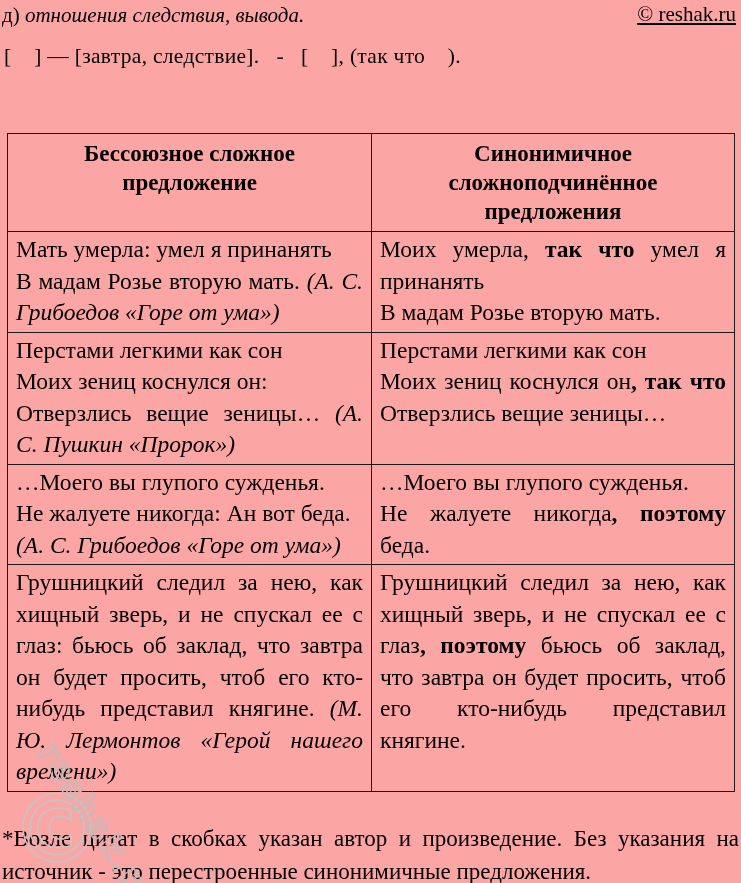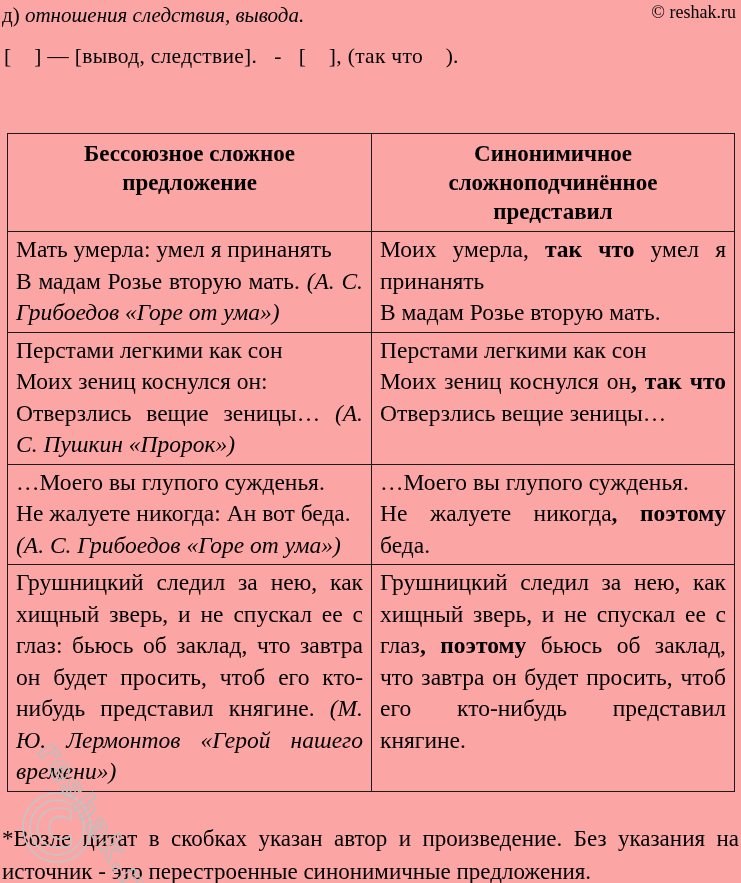--- a/index.html
+++ b/index.html
@@ -3,21 +3,21 @@
 <meta charset="utf-8">
 <style>
   html,body{margin:0;padding:0;background:#fff;}
   #page{position:relative;width:741px;height:883px;background:#fca5a5;overflow:hidden;
         font-family:"Liberation Serif","DejaVu Serif",serif;color:#000;}
   .abs{position:absolute;}
 
   
   #heading{top:3px;left:2px;font-size:21px;z-index:1;}
   #heading .it{font-style:italic;}
-  #site-credit{top:2px;right:5px;font-size:18px;z-index:1;}
+  #site-credit{top:2px;right:5px;font-size:21px;z-index:1;text-decoration:underline;}
   #schema{top:44px;left:4px;font-size:21.5px;white-space:pre;letter-spacing:.3px;z-index:1;}
 
   
   #cmp-table{top:133px;left:7px;width:727px;border-collapse:collapse;table-layout:fixed;z-index:1;border-radius:27px;}
   #cmp-table col.c1{width:364px;} #cmp-table col.c2{width:363px;}
   #cmp-table th,#cmp-table td{border:1.5px solid #1b1b1b;vertical-align:top;}
   #cmp-table th{font-size:23px;font-weight:bold;text-align:center;line-height:29px;
                 padding:5px 6px;white-space:pre-line;}
   #cmp-table td{font-size:23.5px;line-height:31.5px;text-align:justify;padding:2px 8px 3px 8px;}
   td .b{font-weight:bold;}
@@ -35,34 +35,34 @@
 </style>
 </head>
 <body>
 
 <div id="page">
 
   <div id="heading" class="abs"><span>д)</span><span class="it"> отношения следствия, вывода.</span></div>
 
   <div id="site-credit" class="abs">© reshak.ru</div>
 
-  <div id="schema" class="abs">[    ] — [вывод, следствие].   -   [    ], (так что    ).</div>
+  <div id="schema" class="abs">[    ] — [завтра, следствие].   -   [    ], (так что    ).</div>
 
   <table id="cmp-table" class="abs">
     <colgroup>
         <col class="c1">
         <col class="c2">
       </colgroup>
     <tbody>
         <tr>
       <th>Бессоюзное сложное
 предложение</th>
       <th>Синонимичное
 сложноподчинённое
-представил</th>
+предложения</th>
     </tr>
     <tr>
       <td><span>Мать умерла: умел я принанять<br>В мадам Розье вторую мать. </span><span class="i">(А. С. Грибоедов «Горе от ума»)</span></td>
       <td><span>Моих умерла, </span><span class="b">так что</span><span> умел я принанять<br>В мадам Розье вторую мать.</span></td>
     </tr>
     <tr>
       <td><span>Перстами легкими как сон<br>Моих зениц коснулся он:<br>Отверзлись вещие зеницы… </span><span class="i">(А. С. Пушкин «Пророк»)</span></td>
       <td><span>Перстами легкими как сон<br>Моих зениц коснулся он</span><span class="b">, так что</span><span> Отверзлись вещие зеницы…</span></td>
     </tr>
     <tr>

